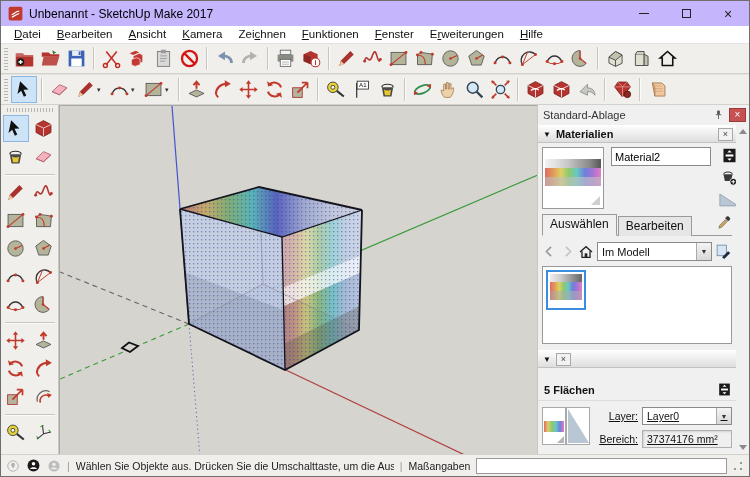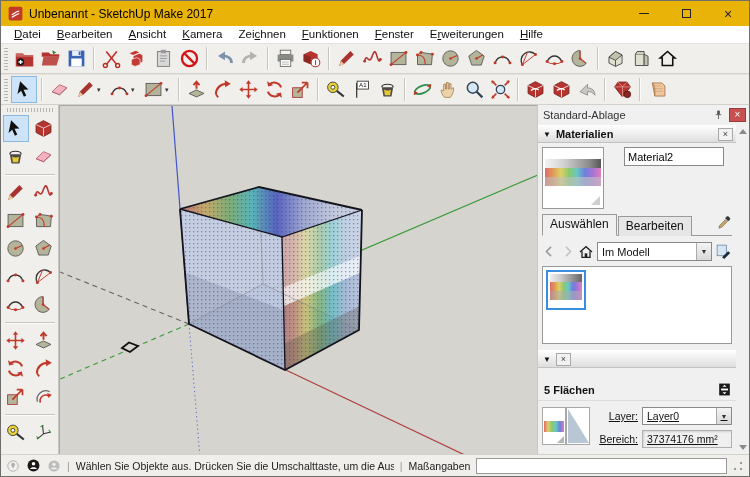--- a/index.html
+++ b/index.html
@@ -1,21 +1,21 @@
 <!DOCTYPE html>
 <html><head>
 <meta charset="utf-8">
 <style>
   * { box-sizing: border-box; margin: 0; padding: 0; }
   html,body { width:750px; height:477px; overflow:hidden; }
   body { font-family:"Liberation Sans", sans-serif; background:#fff; color:#111; }
   .window { width:750px; height:477px; border:1px solid #6e6e6e; display:flex; flex-direction:column; background:#fff; }
 
   
-  .titlebar { height:25px; display:flex; align-items:center; padding-left:7px; gap:6px; background:#eab308; flex:none; }
+  .titlebar { height:25px; display:flex; align-items:center; padding-left:7px; gap:6px; background:#c4b5fd; flex:none; }
   .titlebar .title { font-size:12px; color:#000; }
   .win-ctrls { margin-left:auto; display:flex; height:100%; }
   .win-btn { width:42px; height:100%; display:flex; align-items:center; justify-content:center; font-size:13px; color:#222; }
   .min-glyph { width:10px; height:1px; background:#222; }
   .max-glyph { width:9px; height:9px; border:1px solid #222; }
   .close-glyph { font-size:14px; line-height:1; }
 
   
   .menubar { height:17px; display:flex; align-items:center; padding-left:5px; background:#fff; font-size:11.5px; flex:none; }
   .menu-item { padding:1px 8px 2px 8px; white-space:nowrap; }
@@ -51,21 +51,21 @@
   .tray-scroll { width:13px; flex:none; display:flex; flex-direction:column; align-items:center; justify-content:space-between; padding:4px 0; }
   .chev-up { width:0; height:0; border-left:4px solid transparent; border-right:4px solid transparent; border-bottom:5px solid #8a8a8a; }
   .chev-down { width:0; height:0; border-left:4px solid transparent; border-right:4px solid transparent; border-top:5px solid #8a8a8a; }
 
   .sec-header { height:18px; flex:none; background:linear-gradient(#fdfdfd,#dedede); border-top:1px solid #fff; border-bottom:1px solid #c2c2c2; display:flex; align-items:center; gap:5px; padding:0 3px 0 5px; font-weight:bold; }
   .sec-header .tri { font-size:8px; }
   .sec-header .t { flex:1; font-size:11px; }
   .sec-x { width:15px; height:13px; background:#f2f2f2; border:1px solid #a8a8a8; font-size:9px; line-height:11px; text-align:center; color:#444; font-weight:normal; }
 
   .mat-content { padding:4px 4px 2px 4px; flex:none; }
-  .mat-top { display:flex; gap:20px; }
+  .mat-top { display:flex; gap:7px; }
   .palette { width:62px; height:62px; background:#fff; border:1px solid #999; padding:2px; position:relative; flex:none; }
   .pal-row { height:9px; }
   .pal-white { background:#fff; }
   .pal-gray { background:linear-gradient(90deg,#f2f2f2,#e0e0e0,#c8c8c8,#a8a8a8,#8a8a8a,#555); }
   .pal-hue { background:linear-gradient(90deg,#e06a6a,#e09a55,#ddd065,#8cc870,#68c8c4,#6f7edb,#a874d4,#e07ec2); }
   .pal-hue2 { background:linear-gradient(90deg,#c2888a,#c2a184,#c2bd8a,#9ab992,#8db9b7,#939cc4,#ad93c2,#c294b5); opacity:.85; }
   .pal-tri { position:absolute; right:3px; bottom:3px; width:0; height:0; border-left:9px solid transparent; border-bottom:9px solid #cfcfcf; }
   .mat-name { width:100px; height:19px; border:1px solid #8a8a8a; font-family:"Liberation Sans",sans-serif; font-size:11px; padding:1px 3px; }
   .mat-icons { margin-left:auto; width:22px; display:flex; flex-direction:column; align-items:center; gap:5px; }
 

